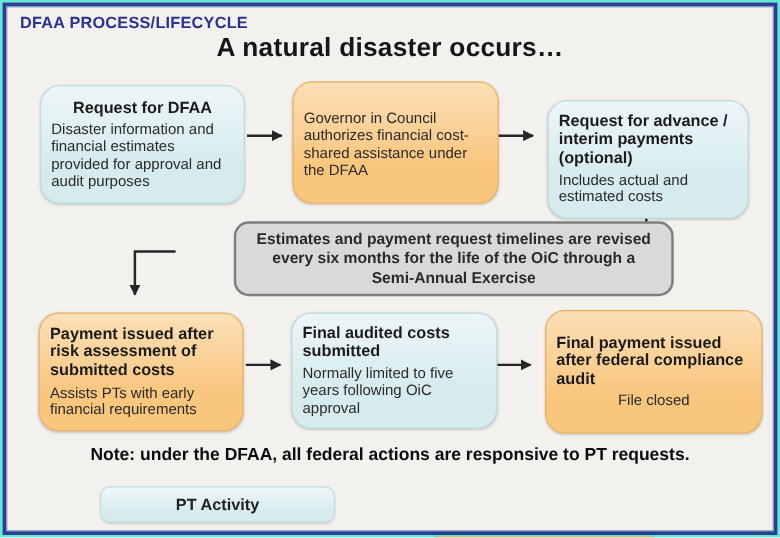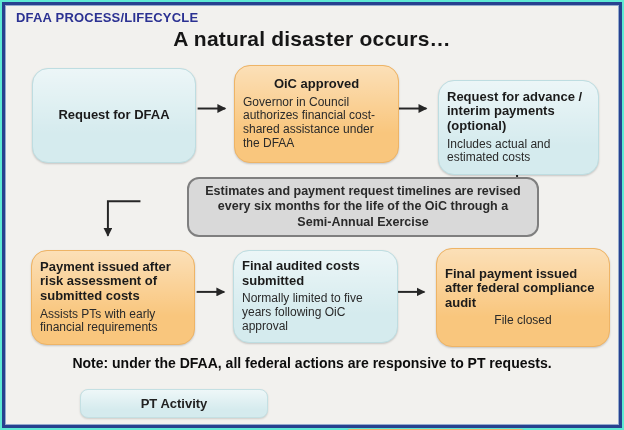--- a/index.html
+++ b/index.html
@@ -88,24 +88,24 @@
         <line x1="396" y1="105" x2="426" y2="105" marker-end="url(#arrow)"></line>
         <polyline points="518,156 518,199 492,199"></polyline>
         <polyline points="136,199 103,199 103,234" marker-end="url(#arrow)"></polyline>
         <line x1="193" y1="291" x2="221" y2="291" marker-end="url(#arrow)"></line>
         <line x1="396" y1="291" x2="424" y2="291" marker-end="url(#arrow)"></line>
       </g>
     </svg>
 
     <div class="fbox pt" style="left:27px;top:63px;width:164px;height:95px">
       <div class="fbox-title">Request for DFAA</div>
+      <div class="fbox-body">Disaster information and financial estimates provided for approval and audit purposes</div>
     </div>
 
     <div class="fbox federal" style="left:229px;top:60px;width:165px;height:98px">
-      <div class="fbox-title">OiC approved</div>
       <div class="fbox-body">Governor in Council authorizes financial cost-shared assistance under the DFAA</div>
     </div>
 
     <div class="fbox pt" style="left:433px;top:75px;width:161px;height:95px">
       <div class="fbox-title">Request for advance / interim payments (optional)</div>
       <div class="fbox-body">Includes actual and estimated costs</div>
     </div>
 
     <div class="gray-box">
       <span>Estimates and payment request timelines are revised every six months for the life of the OiC through a Semi-Annual Exercise</span>

